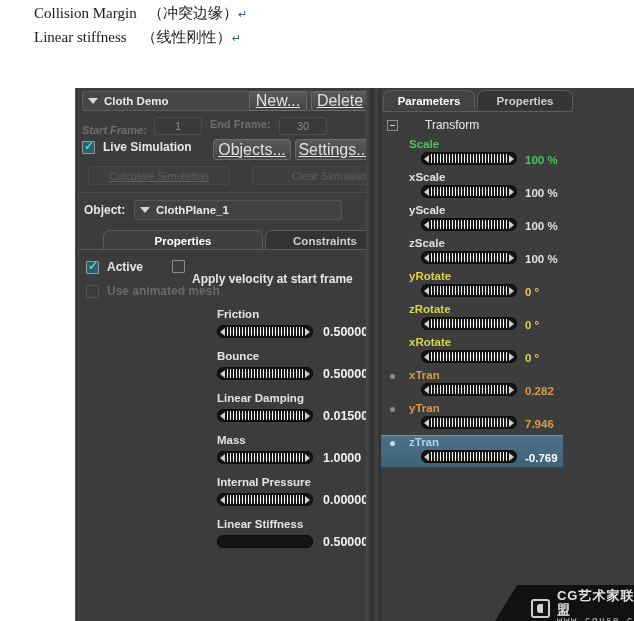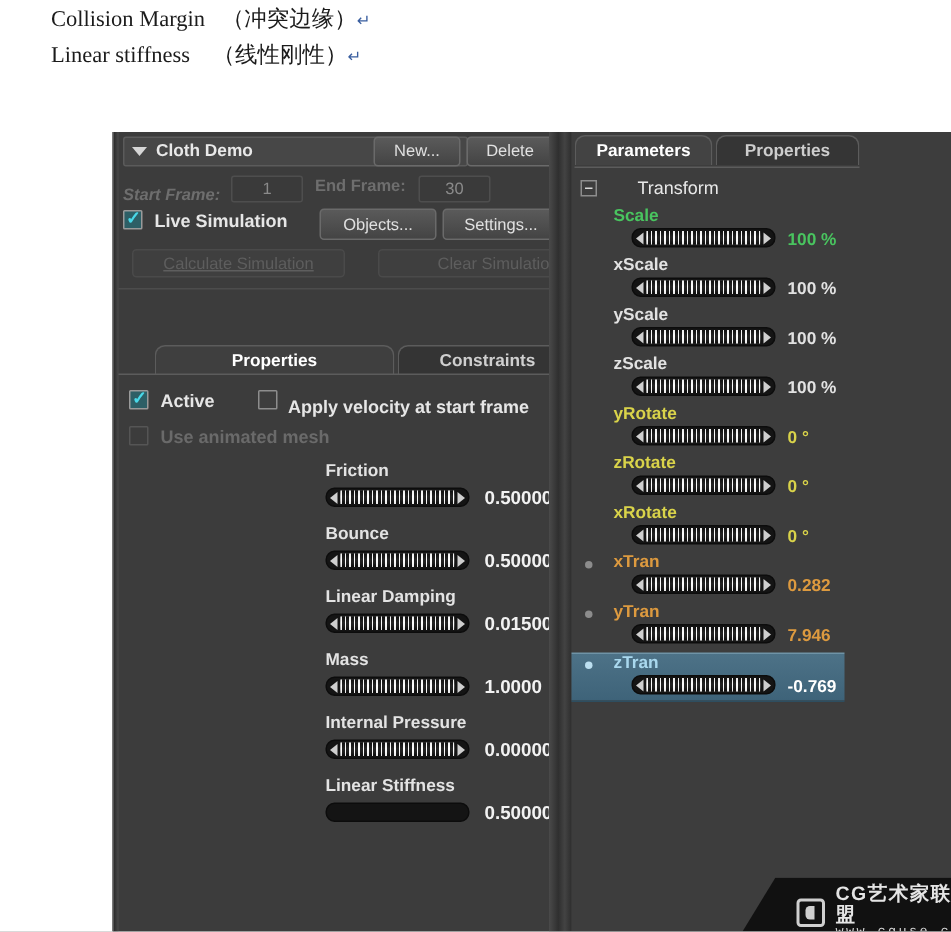--- a/index.html
+++ b/index.html
@@ -33,22 +33,22 @@
 
   
   .hdr-row { position:absolute; left:3px; top:3px; width:294px; height:22px; }
   .hdr-title-box { position:absolute; left:3px; top:0; width:230px; height:20px;
         background:#474747; border:1px solid #5b5b5b; border-radius:2px;
         display:flex; align-items:center; padding-left:5px; }
   .tri { width:0;height:0;border-left:5px solid transparent;border-right:5px solid transparent;
          border-top:6px solid #d6d6d6; margin-right:6px; }
   .hdr-title-txt { color:#e8e8e8; font-size:11.5px; font-weight:bold; }
   .btn { background:linear-gradient(180deg,#5a5a5a,#444); border:1px solid #6a6a6a;
-         border-radius:3px; color:#e0e0e0; font-size:11px; display:flex;
-         align-items:center; justify-content:center; cursor:default; }
+         border-radius:3px; color:#e0e0e0; font-size:16px; display:flex;
+         align-items:center; justify-content:center; cursor:default;text-decoration:underline; }
   .btn-new { position:absolute; left:170px; top:0; width:58px; height:20px; }
   .btn-del { position:absolute; left:232px; top:0; width:58px; height:20px; }
 
   
   .frames-row { position:absolute; left:6px; top:28px; width:285px; height:20px; }
   .lbl-dim { color:#6e6e6e; font-size:11px; font-weight:bold; }
   .field { background:#3a3a3a; border:1px solid #4e4e4e; border-radius:2px;
            color:#8a8a8a; font-size:11px; display:flex; align-items:center;
            justify-content:center; height:18px; }
   .f-sf { position:absolute; left:0; top:8px;font-style:italic; }
@@ -230,32 +230,39 @@
         <div class="btn btn-set">Settings...</div>
       </div>
 
       <div class="calc-row">
         <div class="btn-dis btn-calc">Calculate Simulation</div>
         <div class="btn-dis btn-clr">Clear Simulation</div>
       </div>
 
       <div class="sep" style="top:104px"></div>
 
+      <div class="obj-row">
+        <span class="obj-lbl">Object:</span>
+        <div class="obj-box">
+          <span class="tri"></span>
+          <span class="obj-val">ClothPlane_1</span>
+        </div>
+      </div>
 
       <div class="tabs">
         <div class="tab sel" style="left:24px;width:160px">Properties</div>
         <div class="tab uns" style="left:186px;width:120px">Constraints</div>
       </div>
       <div class="tab-under"></div>
 
       <div class="chk-row">
         <span class="chk on"></span>
         <span class="chk-lbl" style="position:absolute;left:21px;top:0;">Active</span>
         <span class="chk off" style="position:absolute;left:86px;top:0;"></span>
-        <span class="chk-lbl" style="position:absolute;left:106px;top:4px;">Apply velocity at start frame</span>
+        <span class="chk-lbl" style="position:absolute;left:106px;top:12px;">Apply velocity at start frame</span>
       </div>
       <div class="chk-row" style="top:196px">
         <span class="chk dis"></span>
         <span class="chk-lbl dim" style="position:absolute;left:21px;top:0;">Use animated mesh</span>
       </div>
 
       <div class="params">
 
 
         <div class="prow">

